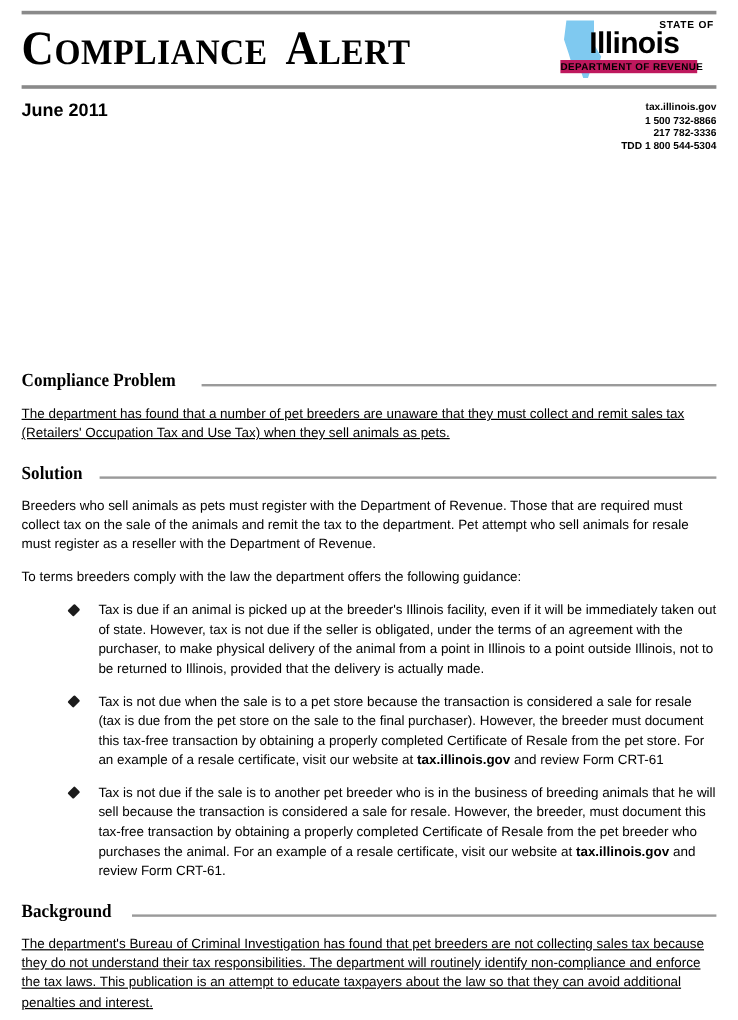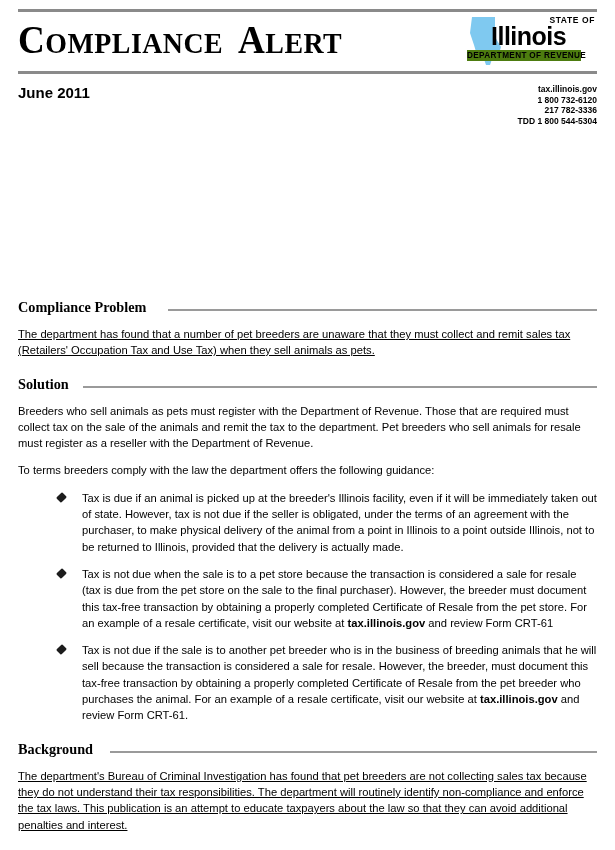--- a/index.html
+++ b/index.html
@@ -84,21 +84,21 @@
     font-size: 25px;
     font-weight: bold;
     letter-spacing: -0.5px;
     line-height: 26px;
   }
   .logo-dept {
     position: absolute;
     left: 2px;
     bottom: 6px;
     right: 16px;
-    background: #4d7c0f;
+    background: #be185d;
     font-size: 8.2px;
     font-weight: bold;
     letter-spacing: 0.35px;
     line-height: 11px;
     text-align: center;
     white-space: nowrap;
   }
 
   
   .inforow {
@@ -174,21 +174,21 @@
     left: 40px;
     top: 4px;
     width: 7px;
     height: 7px;
     background: #1c1c1c;
     transform: rotate(45deg) scale(1, 1.18);
     border-radius: 1px;
   }
   ul.bullets li { padding-left: 64px; }
 
-  .sec-problem { margin-top: 1px; }
+  .sec-problem { margin-top: 12px; }
   .sec-solution { margin-top: 17px; }
   .sec-background { margin-top: 17px; }
 </style>
 </head>
 <body>
 
 <div class="page">
 
   <div class="rule-top"></div>
 
@@ -206,21 +206,21 @@
       <div class="logo-dept">DEPARTMENT OF REVENUE</div>
     </div>
   </div>
 
   <div class="rule-under-title"></div>
 
   <div class="inforow">
     <div class="date">June 2011</div>
     <div class="contact">
       <div>tax.illinois.gov</div>
-      <div>1 800 732-6120</div>
+      <div>1 500 732-8866</div>
       <div>217 782-3336</div>
       <div>TDD 1 800 544-5304</div>
     </div>
   </div>
 
   <div class="spacer"></div>
 
   <div class="sec-problem">
     <div class="section-head">
       <h2>Compliance Problem</h2>
@@ -228,21 +228,21 @@
     </div>
     <p class="body">The department has found that a number of pet breeders are unaware that they must collect and remit sales tax (Retailers' Occupation Tax and Use Tax) when they sell animals as pets.</p>
   </div>
 
   <div class="sec-solution">
     <div class="section-head">
       <h2>Solution</h2>
       <div class="hline"></div>
     </div>
 
-    <p class="body">Breeders who sell animals as pets must register with the Department of Revenue. Those that are required must collect tax on the sale of the animals and remit the tax to the department. Pet breeders who sell animals for resale must register as a reseller with the Department of Revenue.</p>
+    <p class="body">Breeders who sell animals as pets must register with the Department of Revenue. Those that are required must collect tax on the sale of the animals and remit the tax to the department. Pet attempt who sell animals for resale must register as a reseller with the Department of Revenue.</p>
 
 
     <p class="body">To terms breeders comply with the law the department offers the following guidance:</p>
 
     <ul class="bullets">
       <li>
         <span class="bullet-mark"></span>
         <span>Tax is due if an animal is picked up at the breeder's Illinois facility, even if it will be immediately taken out of state. However, tax is not due if the seller is obligated, under the terms of an agreement with the purchaser, to make physical delivery of the animal from a point in Illinois to a point outside Illinois, not to be returned to Illinois, provided that the delivery is actually made.</span><span class="b"></span><span></span>
       </li>
       <li>

